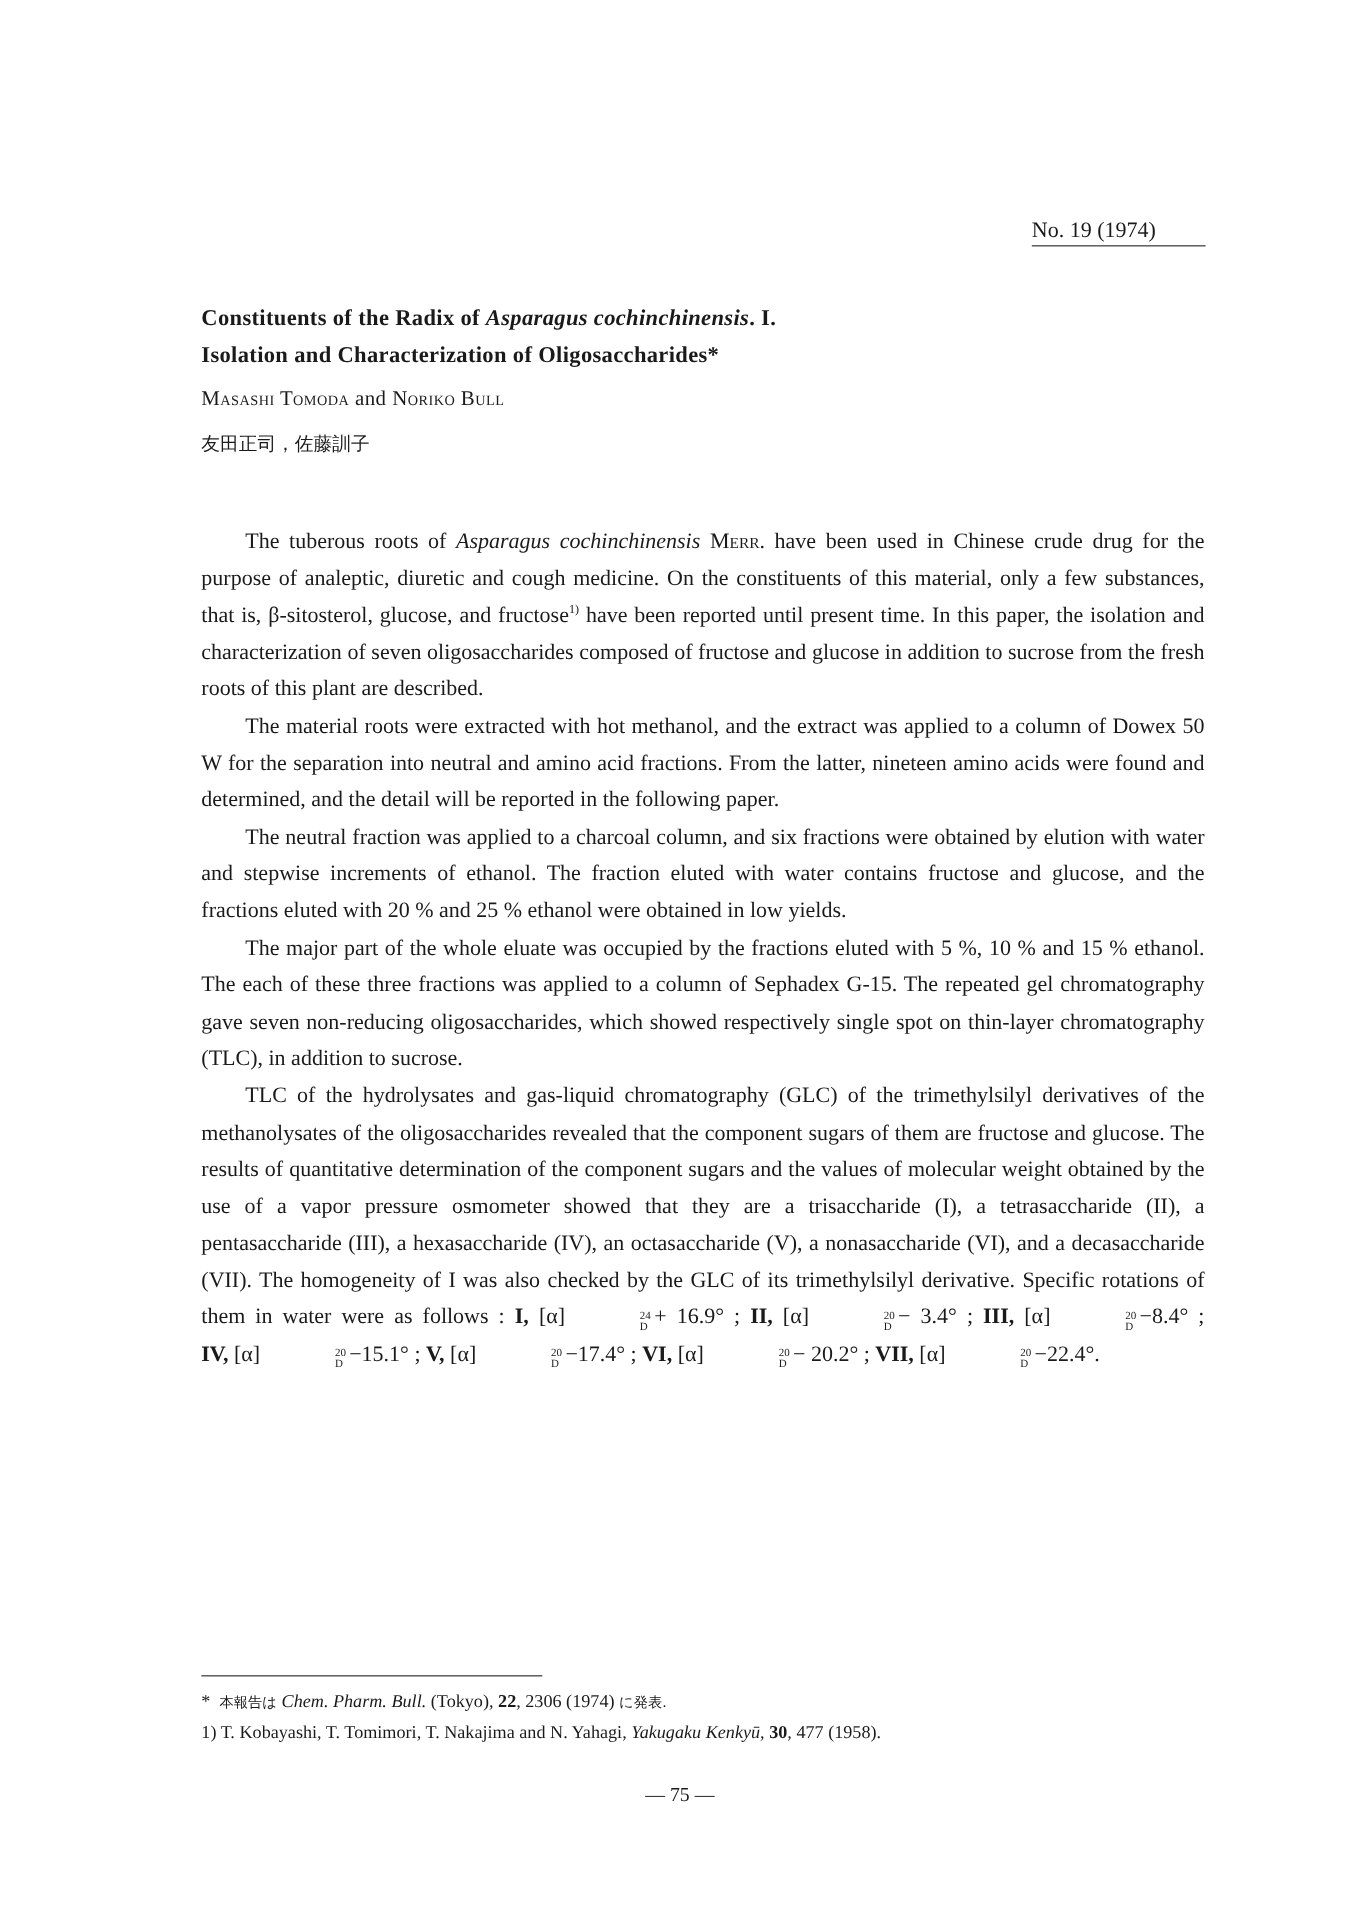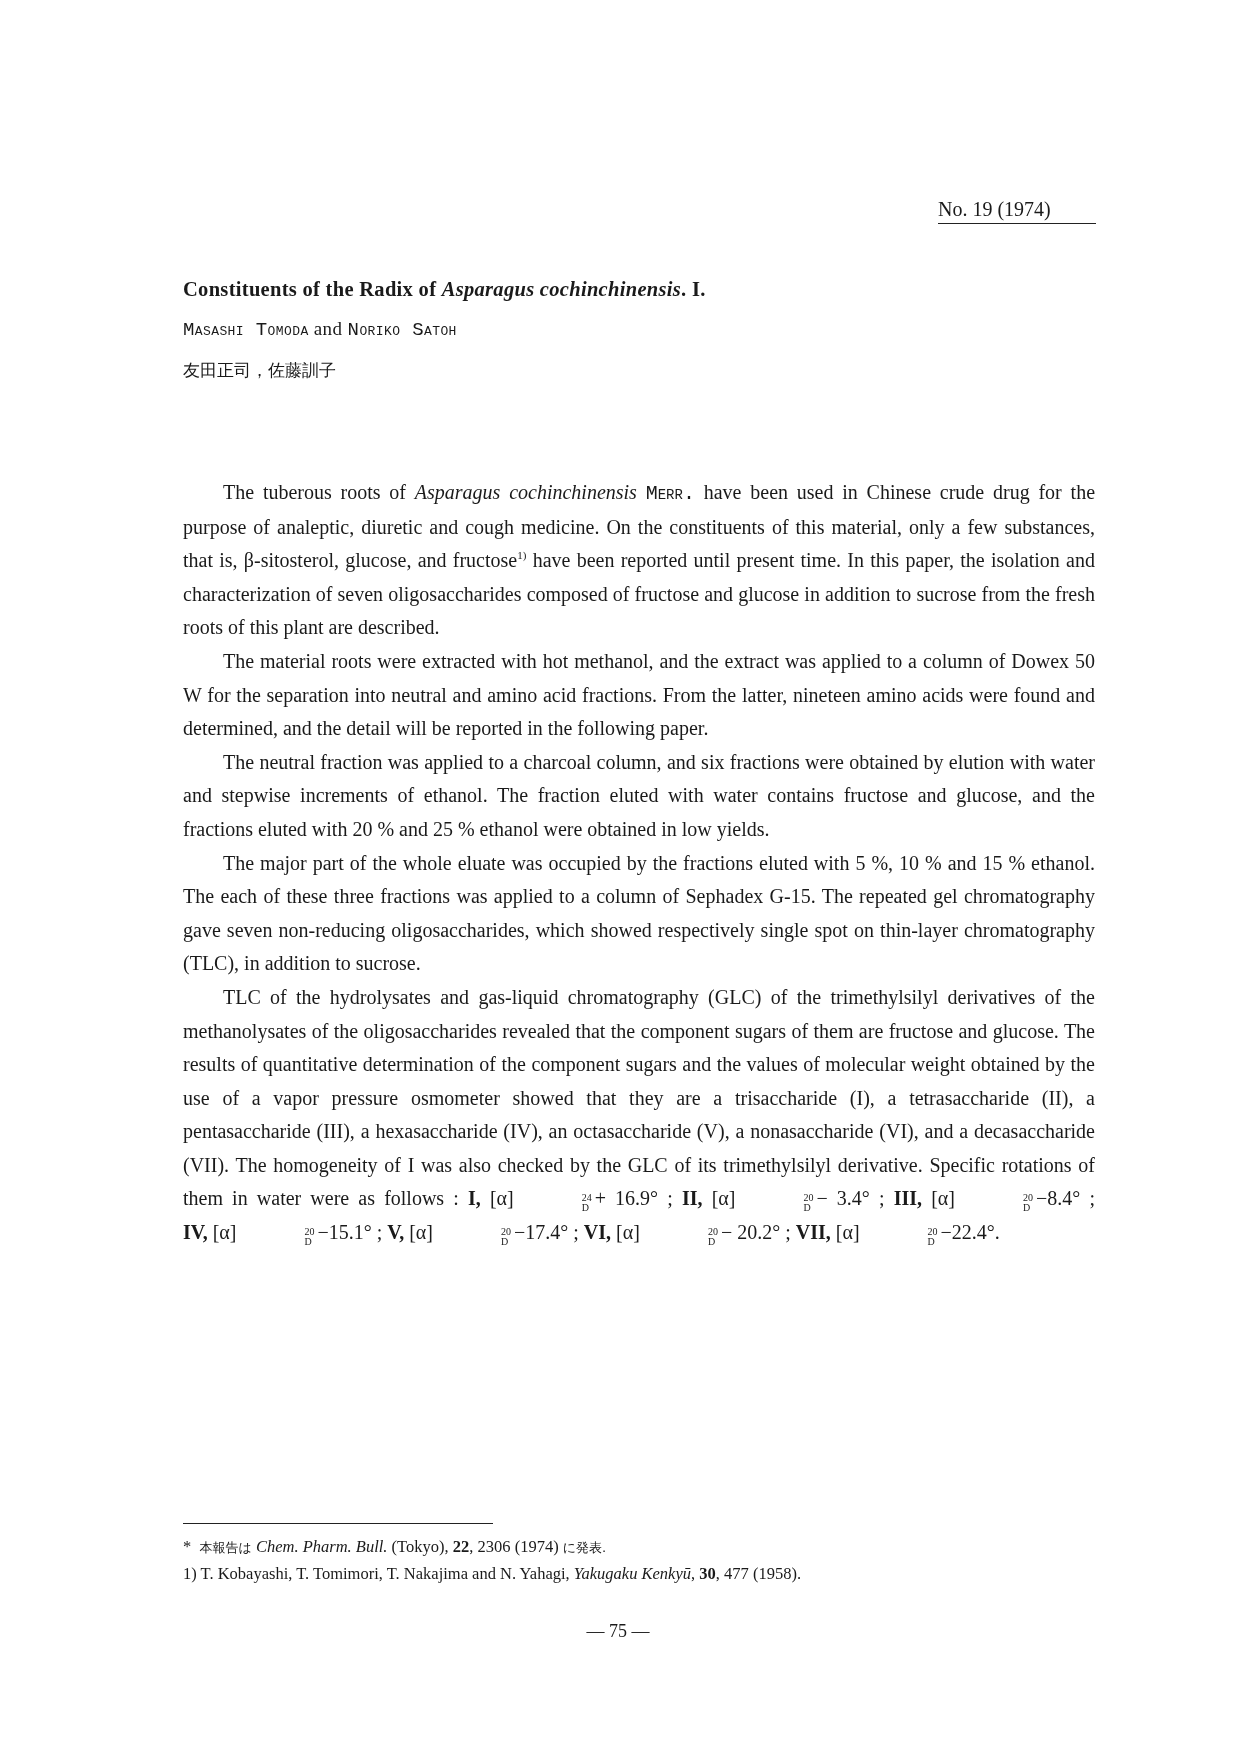--- a/index.html
+++ b/index.html
@@ -16,21 +16,21 @@
   .title-block {
     position: absolute; left: 183px; top: 272px; width: 912px;
   }
   .title-line {
     font-weight: bold; font-size: 20.5px; line-height: 34px; letter-spacing: 0.3px;
   }
   .title-line i { font-style: italic; }
   .authors {
     margin-top: 12px; font-size: 19px; letter-spacing: 0.4px;
   }
-  .sc { font-variant: small-caps; font-family: Liberation Mono, monospace; }
+  .sc { font-variant: small-caps; }
   .authors-jp {
     margin-top: 18px; font-family: "DejaVu Sans", sans-serif; font-size: 17px;
   }
   .body-text {
     position: absolute; left: 183px; top: 476px; width: 912px;
     font-size: 20px; line-height: 33.6px; text-align: justify;
   }
   .body-text p { margin: 0; text-indent: 2em; }
   .body-text i { font-style: italic; }
   sup.ref { font-size: 11px; vertical-align: 8px; line-height: 0; }
@@ -57,21 +57,22 @@
     text-align: center; font-size: 18px;
   }
 </style>
 </head>
 <body>
 
 <div class="page-number-header">No. 19 (1974)</div>
 
 <div class="title-block">
   <div class="title-line"><span>Constituents of the Radix of </span><i>Asparagus cochinchinensis</i><span>. I.</span></div>
-  <div class="authors"><span class="sc">Masashi Tomoda</span> <span>and</span> <span class="sc">Noriko Satoh</span></div>
+  <div class="title-line">Isolation and Characterization of Oligosaccharides*</div>
+  <div class="authors"><span class="sc">Masashi Tomoda</span> <span>and</span> <span class="sc">Noriko Bull</span></div>
   <div class="authors-jp">友田正司，佐藤訓子</div>
 </div>
 
 <div class="body-text">
   <p><span>The tuberous roots of </span><i>Asparagus cochinchinensis</i><span> </span><span class="sc">Merr.</span><span> have been used in Chinese crude drug for the purpose of analeptic, diuretic and cough medicine. On the constituents of this material, only a few substances, that is, β-sitosterol, glucose, and fructose</span><sup class="ref">1)</sup><span> have been reported until present time. In this paper, the isolation and characterization of seven oligosaccharides composed of fructose and glucose in addition to sucrose from the fresh roots of this plant are described.</span></p>
   <p>The material roots were extracted with hot methanol, and the extract was applied to a column of Dowex 50 W for the separation into neutral and amino acid fractions. From the latter, nineteen amino acids were found and determined, and the detail will be reported in the following paper.</p>
   <p>The neutral fraction was applied to a charcoal column, and six fractions were obtained by elution with water and stepwise increments of ethanol. The fraction eluted with water contains fructose and glucose, and the fractions eluted with 20 % and 25 % ethanol were obtained in low yields.</p>
   <p>The major part of the whole eluate was occupied by the fractions eluted with 5 %, 10 % and 15 % ethanol. The each of these three fractions was applied to a column of Sephadex G-15. The repeated gel chromatography gave seven non-reducing oligosaccharides, which showed respectively single spot on thin-layer chromatography (TLC), in addition to sucrose.</p>
   <p><span>TLC of the hydrolysates and gas-liquid chromatography (GLC) of the trimethylsilyl derivatives of the methanolysates of the oligosaccharides revealed that the component sugars of them are fructose and glucose. The results of quantitative determination of the component sugars and the values of molecular weight obtained by the use of a vapor pressure osmometer showed that they are a trisaccharide (I), a tetrasaccharide (II), a pentasaccharide (III), a hexasaccharide (IV), an octasaccharide (V), a nonasaccharide (VI), and a decasaccharide (VII). The homogeneity of I was also checked by the GLC of its trimethylsilyl derivative. Specific rotations of them in water were as follows : </span><span id="rotations"><span class="rot"><b>I, </b><span>[α]</span><span class="sub-sup"><span>24</span><span>D</span></span><span>+ 16.9° ; </span></span> <span class="rot"><b>II, </b><span>[α]</span><span class="sub-sup"><span>20</span><span>D</span></span><span>− 3.4° ; </span></span> <span class="rot"><b>III, </b><span>[α]</span><span class="sub-sup"><span>20</span><span>D</span></span><span>−8.4° ; </span></span> <span class="rot"><b>IV, </b><span>[α]</span><span class="sub-sup"><span>20</span><span>D</span></span><span>−15.1° ; </span></span> <span class="rot"><b>V, </b><span>[α]</span><span class="sub-sup"><span>20</span><span>D</span></span><span>−17.4° ; </span></span> <span class="rot"><b>VI, </b><span>[α]</span><span class="sub-sup"><span>20</span><span>D</span></span><span>− 20.2° ; </span></span> <span class="rot"><b>VII, </b><span>[α]</span><span class="sub-sup"><span>20</span><span>D</span></span><span>−22.4°.</span></span> </span></p>
 </div>

